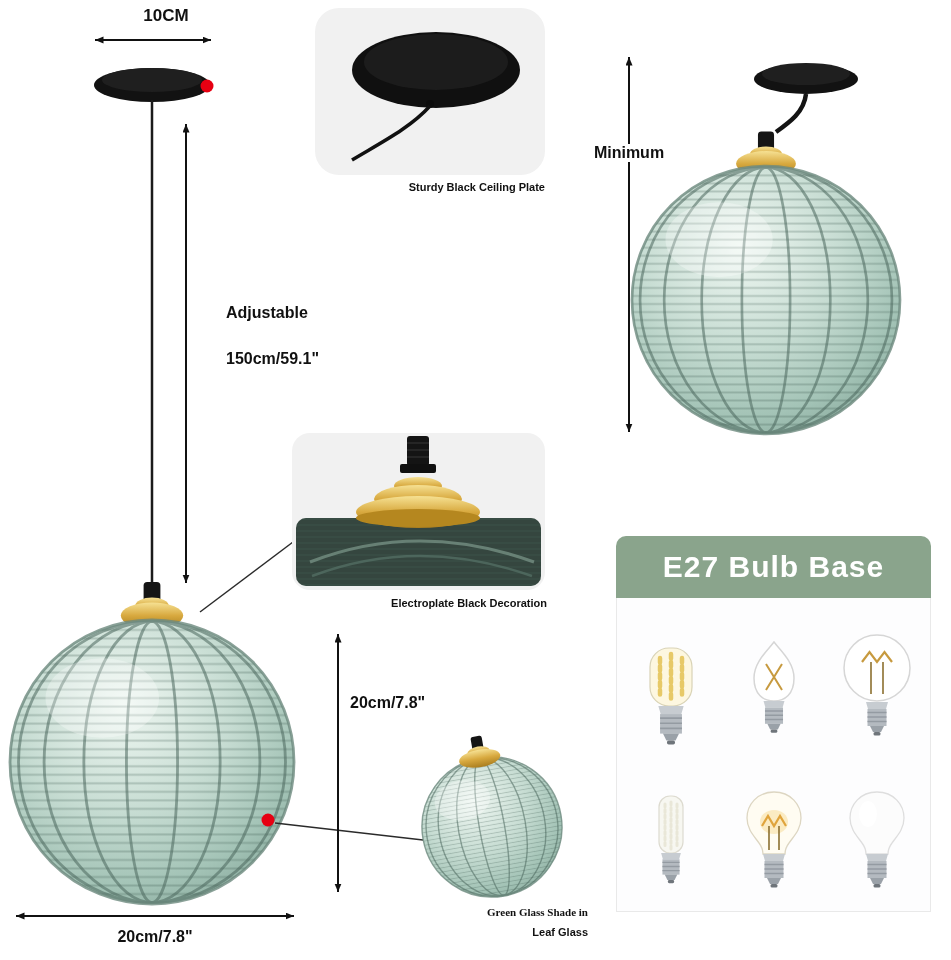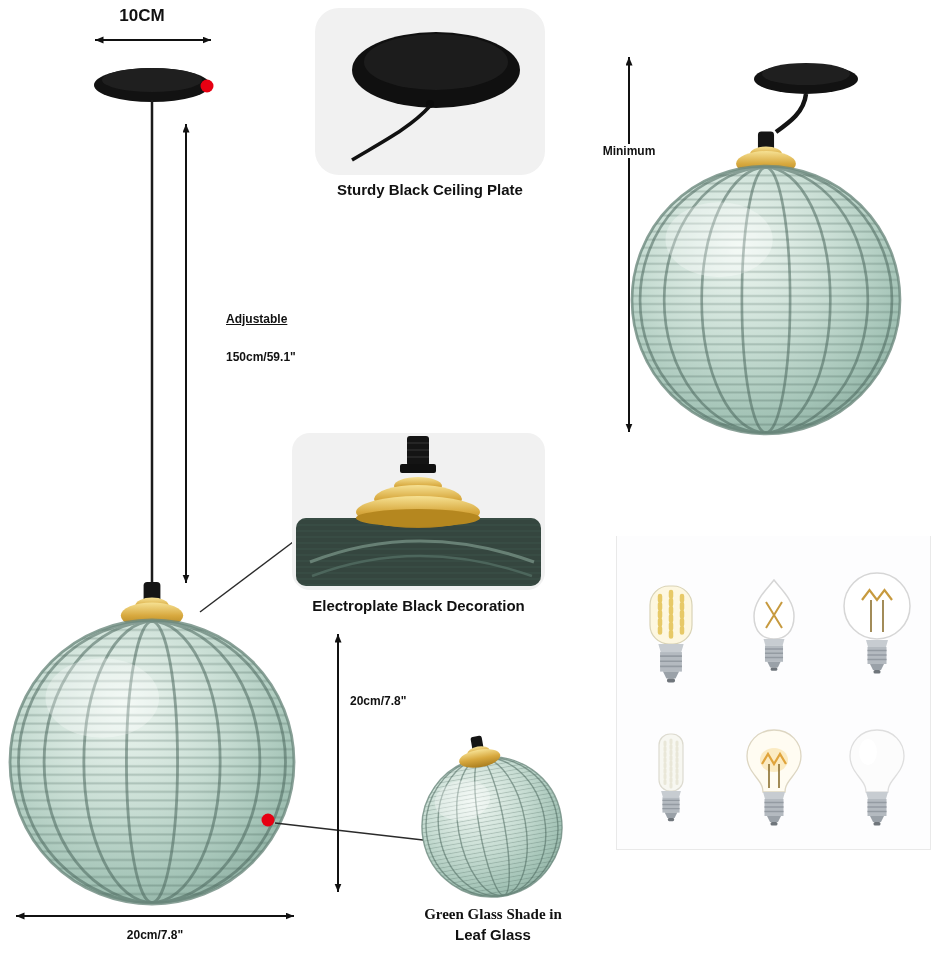--- a/index.html
+++ b/index.html
@@ -1,22 +1,22 @@
 <!DOCTYPE html>
 <html><head>
 <meta charset="utf-8">
 <style>
   * { margin:0; padding:0; box-sizing:border-box; }
   html,body { background:#ffffff; font-family:"Liberation Sans", sans-serif; }
   #stage { position:relative; width:951px; height:960px; background:#ffffff; overflow:hidden; }
   #art { position:absolute; left:0; top:0; }
   .lbl { position:absolute; color:#111; font-weight:bold; white-space:nowrap; }
-  .dim-lg { font-size:12px; }
+  .dim-lg { font-size:16px; }
   .dim-md { font-size:17px; }
-  .caption { font-size:15px; text-align:center; white-space:normal; }
+  .caption { font-size:11px; text-align:right; white-space:normal; }
   .center { text-align:center; }
   #label-minimum { background:#ffffff; padding:0 4px; }
   #bulb-panel { position:absolute; left:616px; top:536px; width:315px; }
   .panel-header {
     height:62px; background:#8aa48c; border-radius:10px 10px 0 0;
     display:flex; align-items:center; justify-content:center;
     color:#ffffff; font-size:30px; font-weight:bold; letter-spacing:1px;
   }
   .panel-body {
     height:314px; background:#fdfdfe; border:1px solid #e9e9e9; border-top:none;
@@ -129,39 +129,42 @@
       <g>
         <ellipse cx="806" cy="79" rx="52" ry="15" fill="#121212"></ellipse>
         <ellipse cx="806" cy="74" rx="44" ry="11" fill="#1f1f1f"></ellipse>
       </g>
       <path d="M806,94 C804,112 790,122 776,132" stroke="#141414" stroke-width="4.5" fill="none"></path>
       <use href="#capG" transform="translate(766,166) scale(1.15)"></use>
       <use href="#globeG" transform="translate(766,300) scale(1.34)"></use>
     </g>
   </svg>
 
-  <div class="lbl dim-md center" id="label-10cm" style="left:92px; top:6px; width:100px;">10CM</div>
-
-  <div class="lbl dim-lg" style="left:226px; top:312px;text-decoration:underline;">Adjustable</div>
+  <div class="lbl dim-md center" id="label-10cm" style="left:116px; top:6px; width:100px;">10CM</div>
+
+  <div class="lbl dim-lg" style="left:226px; top:304px;">Adjustable</div>
   <div class="lbl dim-lg" style="left:226px; top:350px;">150cm/59.1"</div>
 
   <div class="lbl dim-lg center" id="label-minimum" style="left:570px; top:144px; width:118px;">Minimum</div>
 
   <div class="lbl dim-lg" style="left:350px; top:694px;">20cm/7.8"</div>
 
   <div class="lbl dim-lg center" style="left:90px; top:928px; width:130px;">20cm/7.8"</div>
 
   <div class="lbl caption" style="left:315px; top:181px; width:230px;">Sturdy Black Ceiling Plate</div>
 
   <div class="lbl caption" style="left:290px; top:597px; width:257px;">Electroplate Black Decoration</div>
 
   <div class="lbl caption" style="left:398px; top:906px; width:190px;font-family:Liberation Serif, serif;">Green Glass Shade in</div>
   <div class="lbl caption" style="left:398px; top:926px; width:190px;">Leaf Glass</div>
 
   <div id="bulb-panel">
+    <div class="panel-header">
+      <span>E27 Bulb Base</span>
+    </div>
     <div class="panel-body">
       <svg width="313" height="313" viewBox="0 0 313 313">
 
         <g transform="translate(54,108)">
           <rect x="-21" y="-58" width="42" height="58" rx="19" fill="#fdf7e0" stroke="#d9d3b6" stroke-width="1.2"></rect>
           <g stroke="#e7c967" stroke-width="4.5" stroke-dasharray="4.5 3.5" stroke-linecap="round">
             <line x1="-11" y1="-48" x2="-11" y2="-10"></line>
             <line x1="0" y1="-52" x2="0" y2="-7"></line>
             <line x1="11" y1="-48" x2="11" y2="-10"></line>
           </g>

